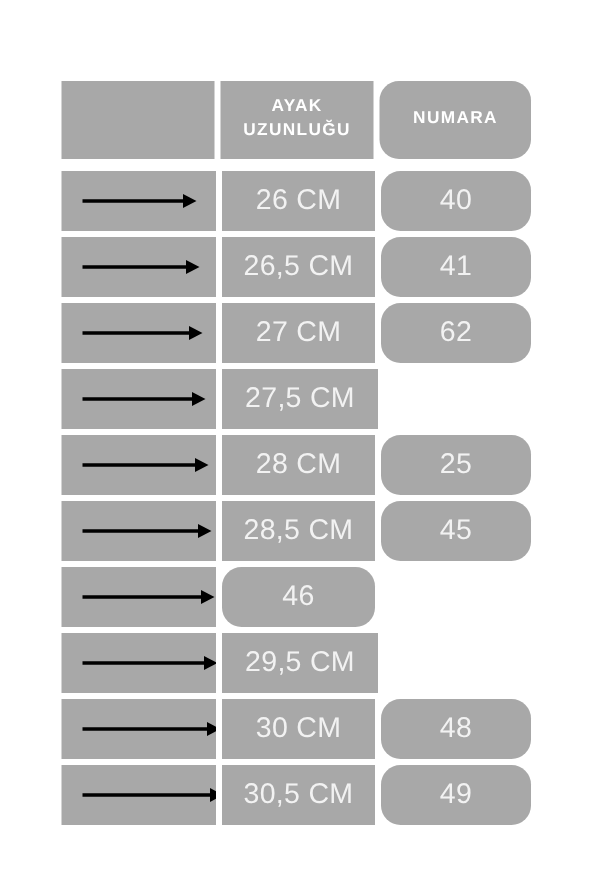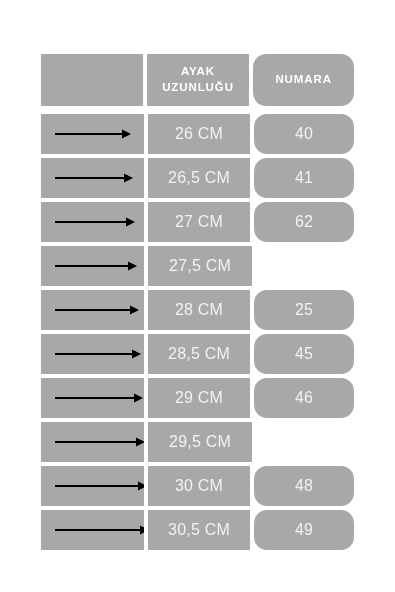--- a/index.html
+++ b/index.html
@@ -44,21 +44,21 @@
     color: #ffffff;
     font-size: 11.5px;
     font-weight: bold;
     letter-spacing: 0.9px;
     text-align: center;
     line-height: 1.35;
     white-space: pre-line;
   }
   .value-text {
     color: #f2f2f2;
-    font-size: 16px;
+    font-size: 19px;
     font-weight: normal;
     letter-spacing: 0.2px;
   }
   .value-text.is-bold {
     color: #ffffff;
     font-weight: bold;
   }
   .arrow-wrap {
     width: 100%;
     height: 100%;
@@ -181,23 +181,20 @@
       </div>
       <div class="chart-row data-row">
         <div class="cell col-arrow">
           <span class="arrow-wrap">
             <svg width="103" height="40" viewBox="0 0 103 40" xmlns="http://www.w3.org/2000/svg">
               <line x1="14" y1="20" x2="95" y2="20" stroke="#000000" stroke-width="2.2"></line>
               <polygon points="102,20 93,15.4 93,24.6" fill="#000000"></polygon>
             </svg>
           </span>
         </div>
-        <div class="cell col-length">
-          <span class="value-text">29 CM</span>
-        </div>
         <div class="cell col-size">
           <span class="value-text">46</span>
         </div>
       </div>
       <div class="chart-row data-row">
         <div class="cell col-arrow">
           <span class="arrow-wrap">
             <svg width="103" height="40" viewBox="0 0 103 40" xmlns="http://www.w3.org/2000/svg">
               <line x1="14" y1="20" x2="97" y2="20" stroke="#000000" stroke-width="2.2"></line>
               <polygon points="104,20 95,15.4 95,24.6" fill="#000000"></polygon>

